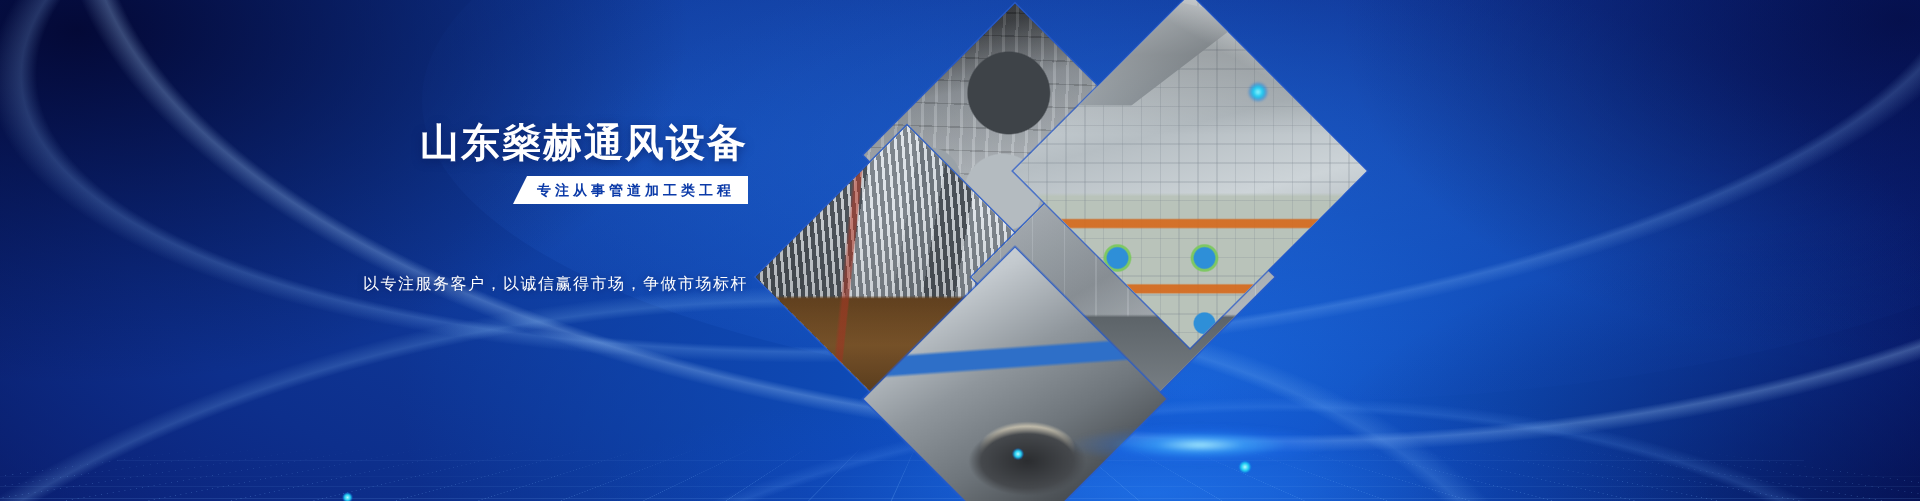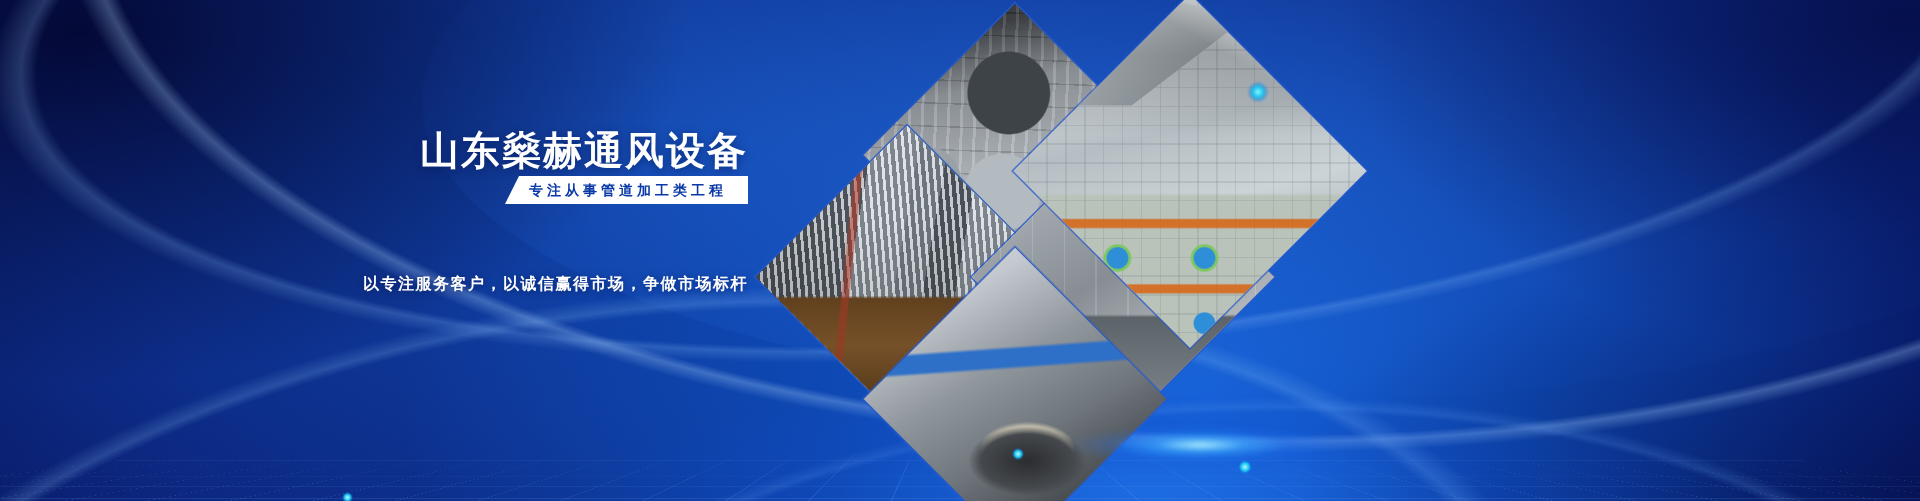--- a/index.html
+++ b/index.html
@@ -197,45 +197,44 @@
   
   .copy{
     position:absolute; left:0; top:0; width:800px; height:501px;
   }
   .title{
     position:absolute; right:52px; top:123px;
     font-size:39px; font-weight:700; color:#fff;
     letter-spacing:2px; line-height:1;
     text-shadow:0 2px 10px rgba(0,20,80,.55);
     white-space:nowrap;
-    margin-top:8px;
   }
   .ribbon{
     position:absolute; right:52px; top:176px;
     height:28px;
     background:#fff;
-    padding:0 21px 0 24px;
+    padding:0 13px 0 24px;
     display:flex; align-items:center;
     clip-path:polygon(14px 0, 100% 0, 100% 100%, 0 100%);
     box-shadow:0 2px 8px rgba(0,15,70,.35);
   }
   .ribbon span{
     font-size:14px; font-weight:700; color:#0b3aa8;
     letter-spacing:4px; white-space:nowrap; line-height:1;
   }
   .headline{
     position:absolute; right:52px; top:210px;
     font-size:55px; font-weight:800; color:#fff;
     letter-spacing:2px; line-height:1.22;
     text-shadow:0 3px 14px rgba(0,18,75,.55);
     white-space:nowrap;
   }
   .tagline{
     position:absolute; right:52px; top:276px;
-    font-size:16px; font-weight:700; color:#fff;
+    font-size:16px; font-weight:400; color:#fff;
     letter-spacing:1.5px; line-height:1;
     text-shadow:0 1px 6px rgba(0,18,75,.5);
     white-space:nowrap;
   }
 </style>
 </head>
 <body>
 
 <div id="banner">
 

